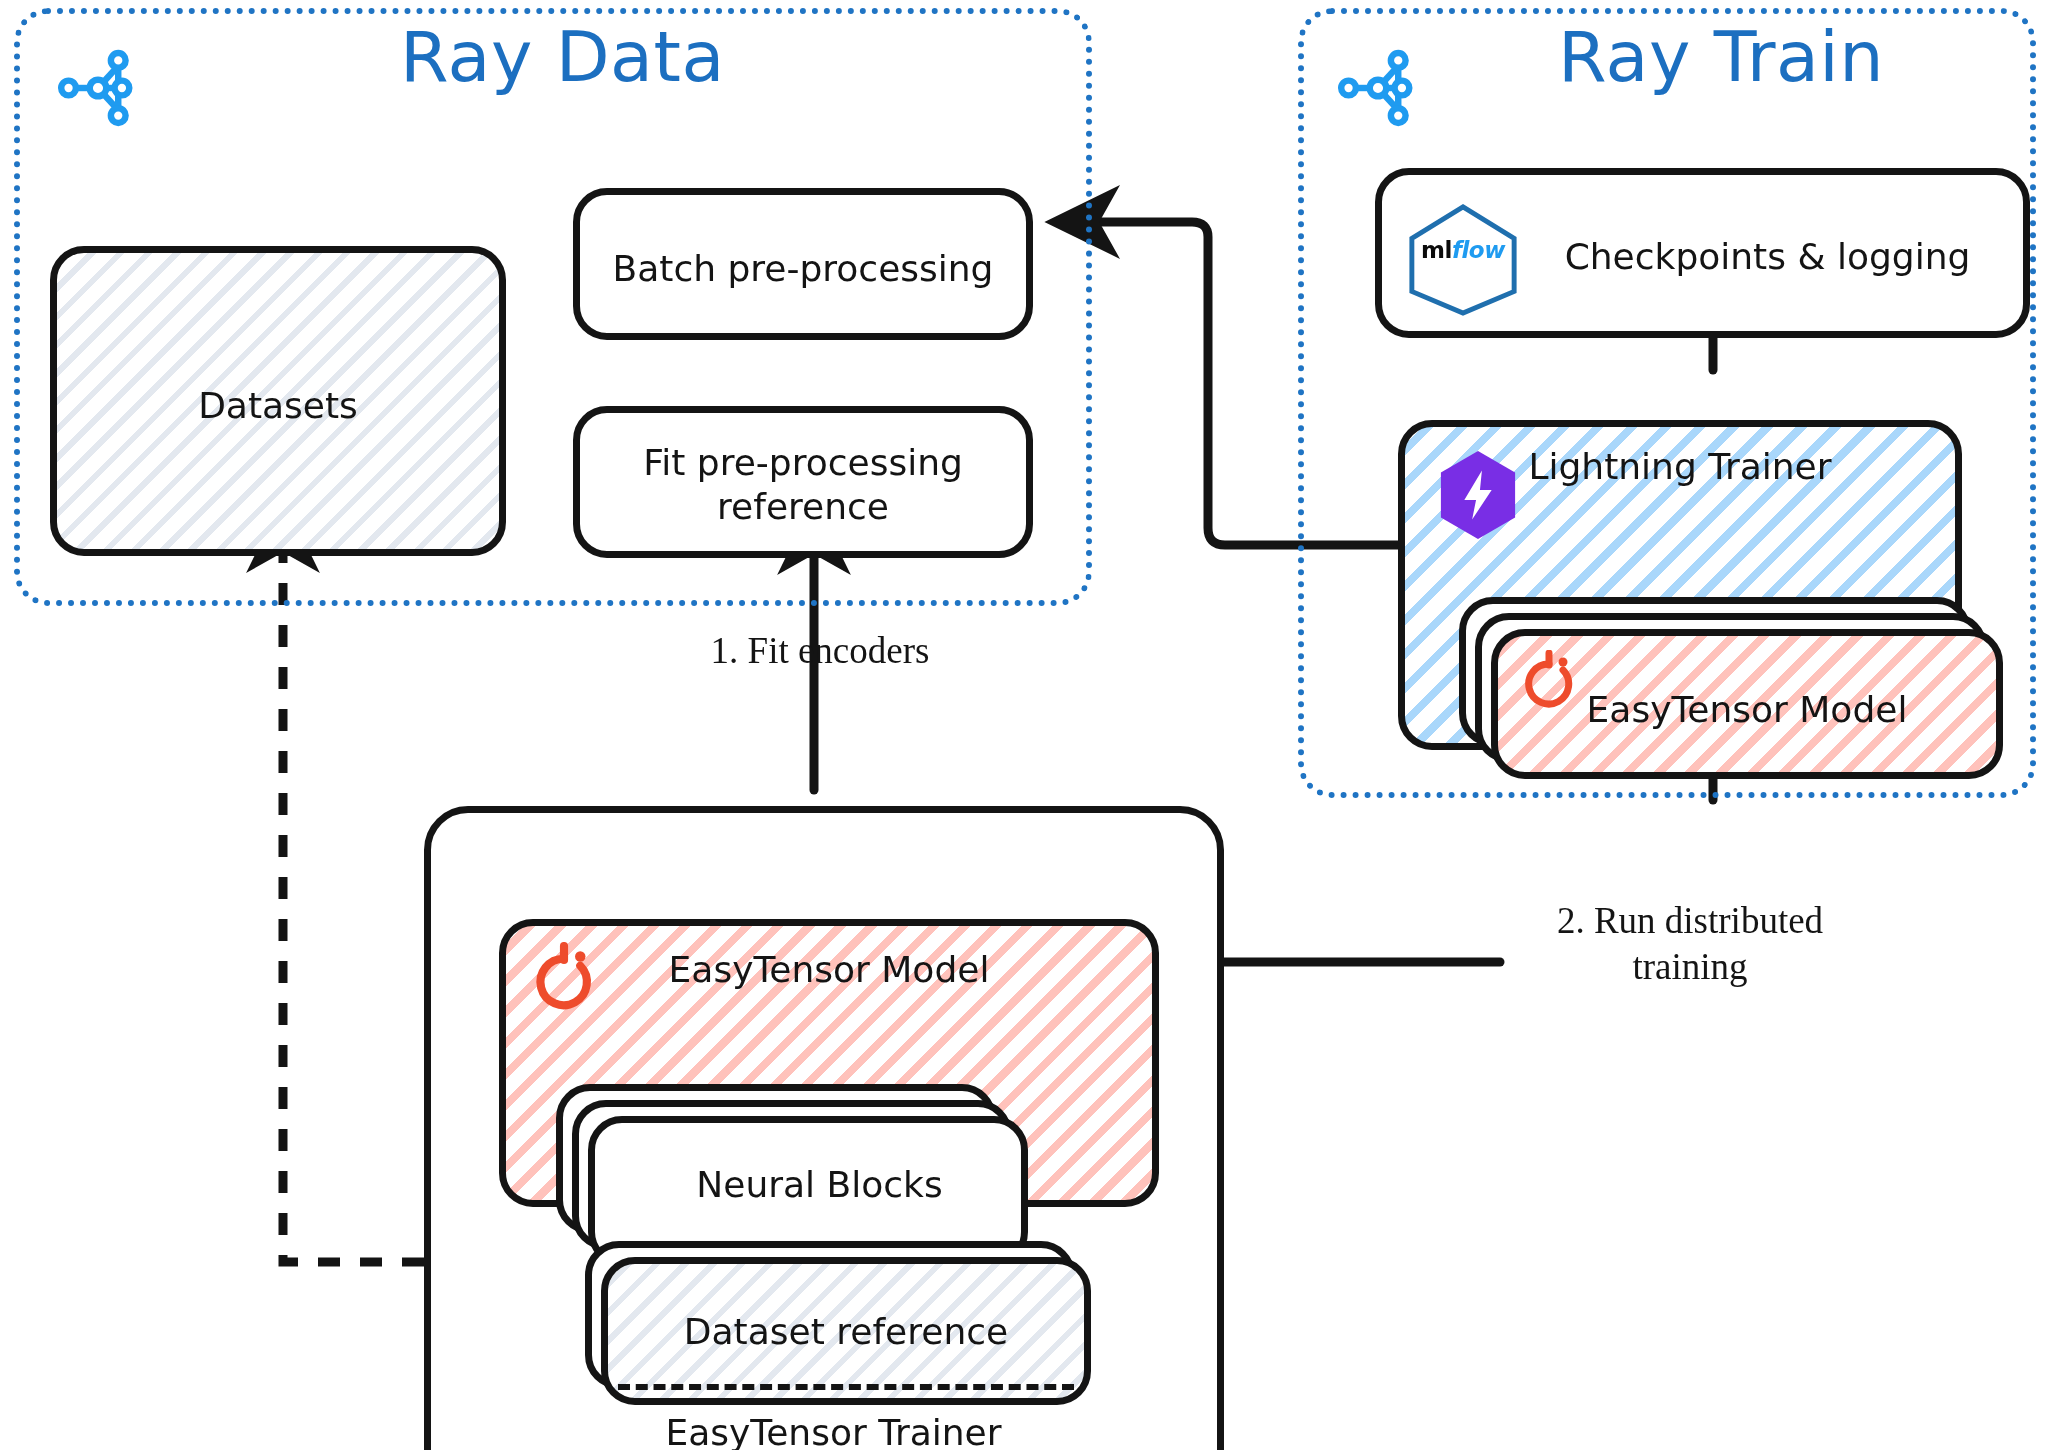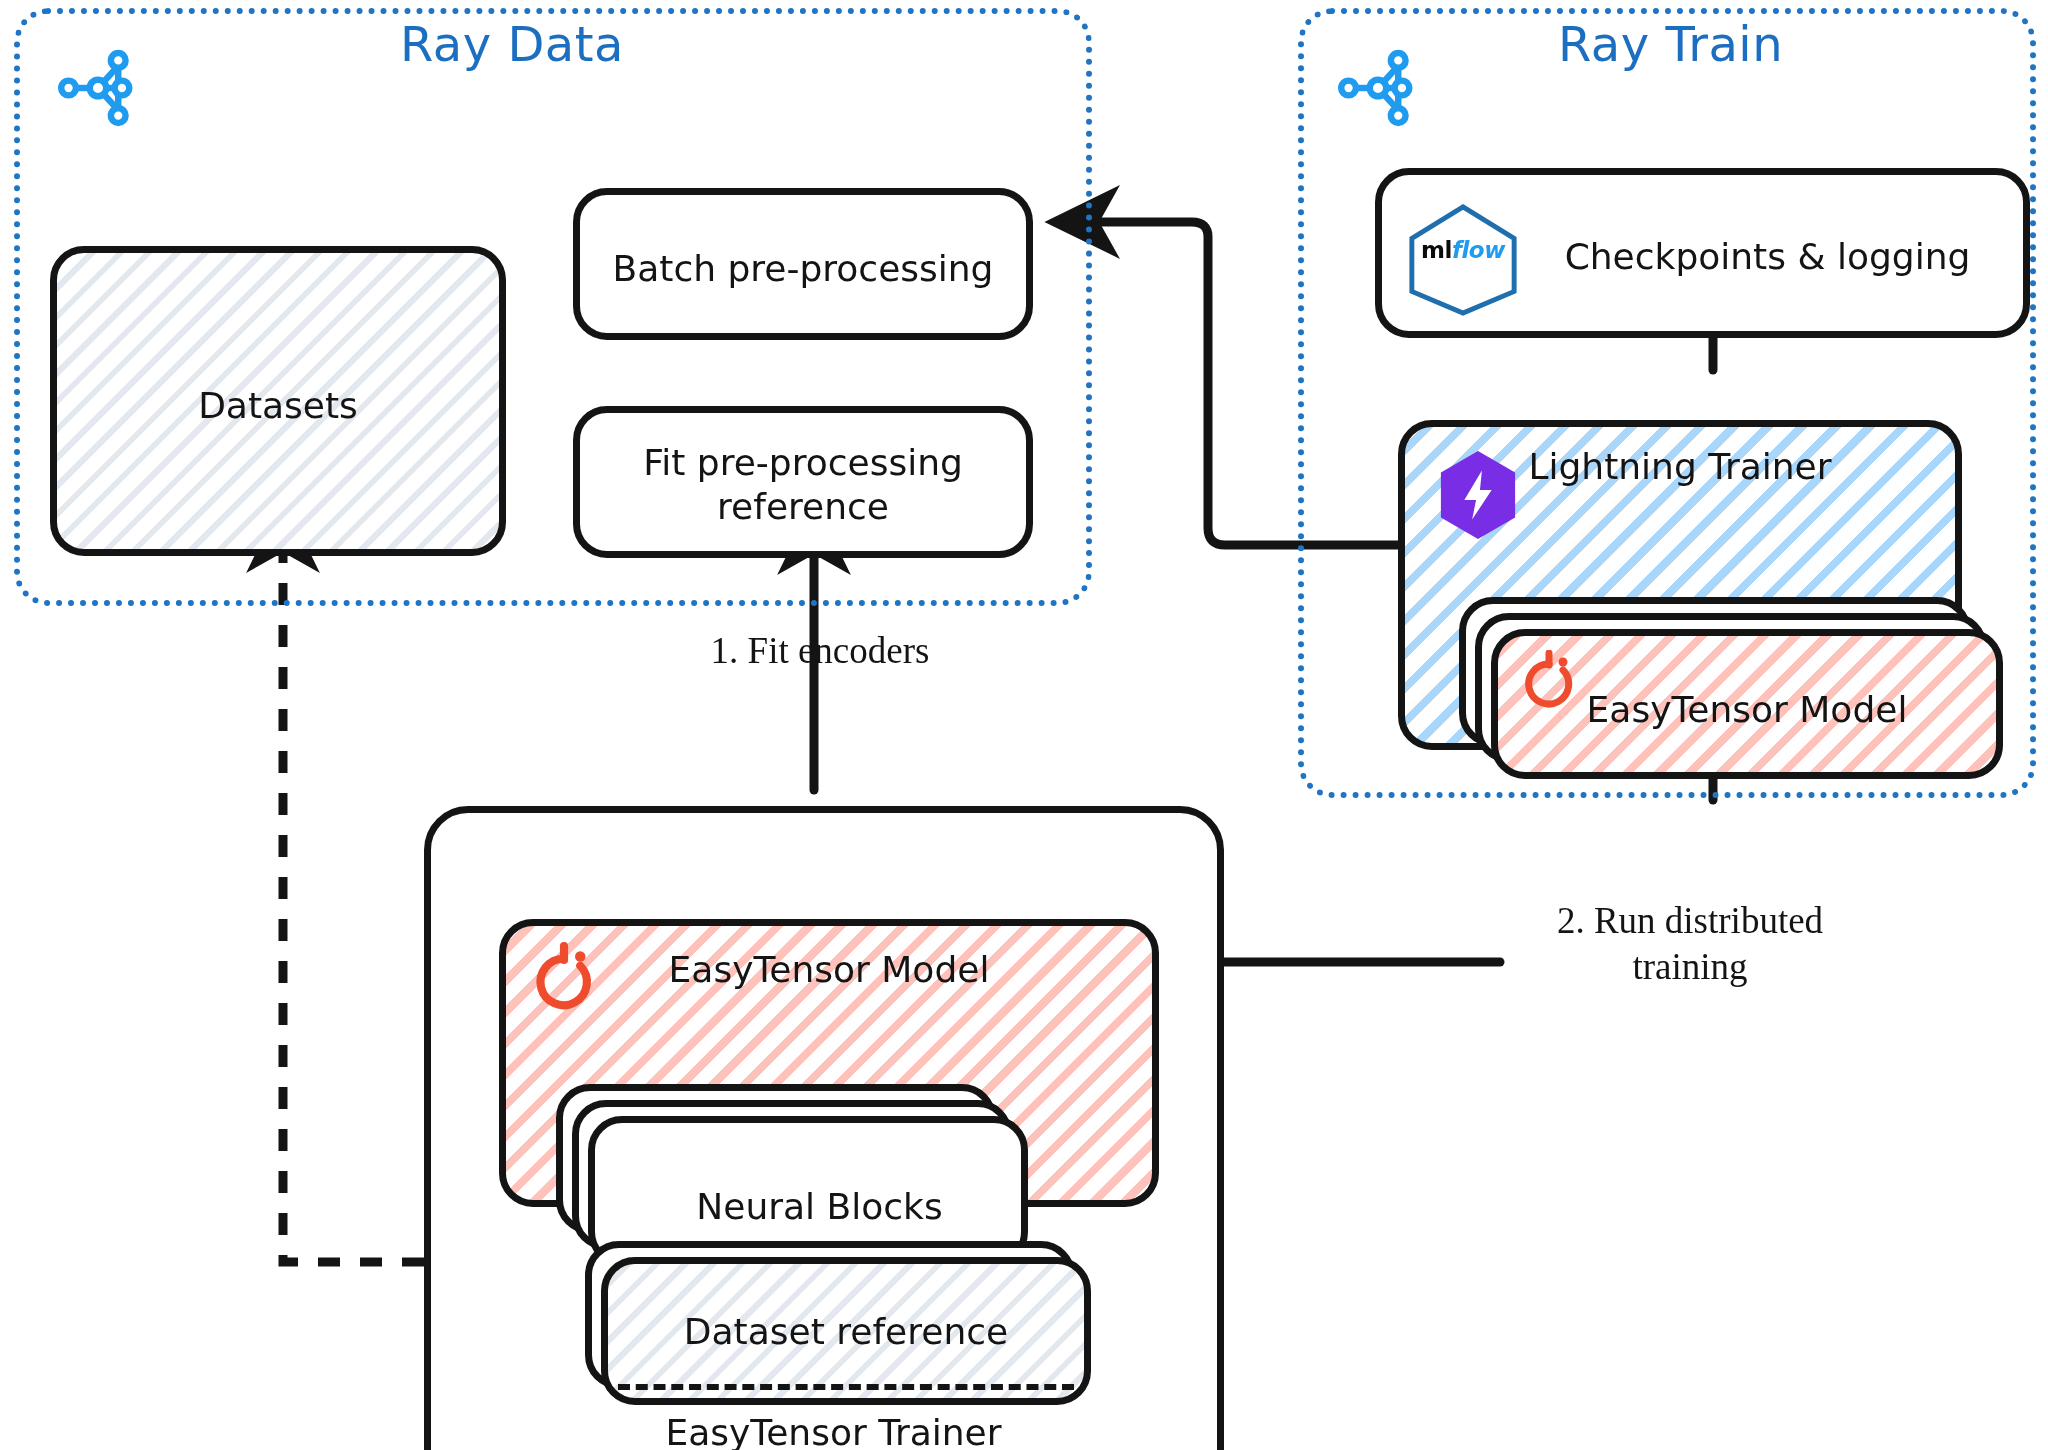--- a/index.html
+++ b/index.html
@@ -22,21 +22,21 @@
   .ray-group {
     position: absolute;
     border: 6px dotted #1f74c4;
     border-radius: 34px;
     box-sizing: border-box;
     background: transparent;
   }
   .ray-title {
     position: absolute;
     color: #1c6fc0;
-    font-size: 48px;
+    font-size: 70px;
     font-family: "DejaVu Sans", sans-serif;
     letter-spacing: 0.5px;
     white-space: nowrap;
   }
 
   
   .box {
     position: absolute;
     box-sizing: border-box;
     border: 7px solid #141414;
@@ -251,21 +251,21 @@
         <path d="M31 14 a20 20 0 1 0 14 6" fill="none" stroke="#ee4c2c" stroke-width="7" stroke-linecap="round"></path>
         <path d="M31 15 L31 3" stroke="#ee4c2c" stroke-width="7" stroke-linecap="round"></path>
         <circle cx="45" cy="12" r="4.5" fill="#ee4c2c"></circle>
       </svg>
 
       <div class="box-label" style="top:22px;">EasyTensor Model</div>
 
       <div class="box" style="left:50px; top:110px; width:440px; height:150px; background:#ffffff;"></div>
       <div class="box" style="left:66px; top:126px; width:440px; height:150px; background:#ffffff;"></div>
       <div class="box" style="left:82px; top:142px; width:440px; height:150px; background:#ffffff;">
-        <div class="box-label" style="top:62px;padding-left:23px;">Neural Blocks</div>
+        <div class="box-label" style="top:40px;padding-left:23px;">Neural Blocks</div>
       </div>
     </div>
 
     <div class="box" style="left:154px; top:380px; width:490px; height:148px; background:#ffffff;"></div>
     <div class="box hatch-grey" style="left:170px; top:396px; width:490px; height:148px;">
       <div class="dashed-underline" style="left:10px; right:10px; bottom:8px;"></div>
       <div class="box-label" style="top:46px;text-align:center;">Dataset reference</div>
     </div>
 
     <div class="box-label" style="top:598px;padding-left:19px;">EasyTensor Trainer</div>

